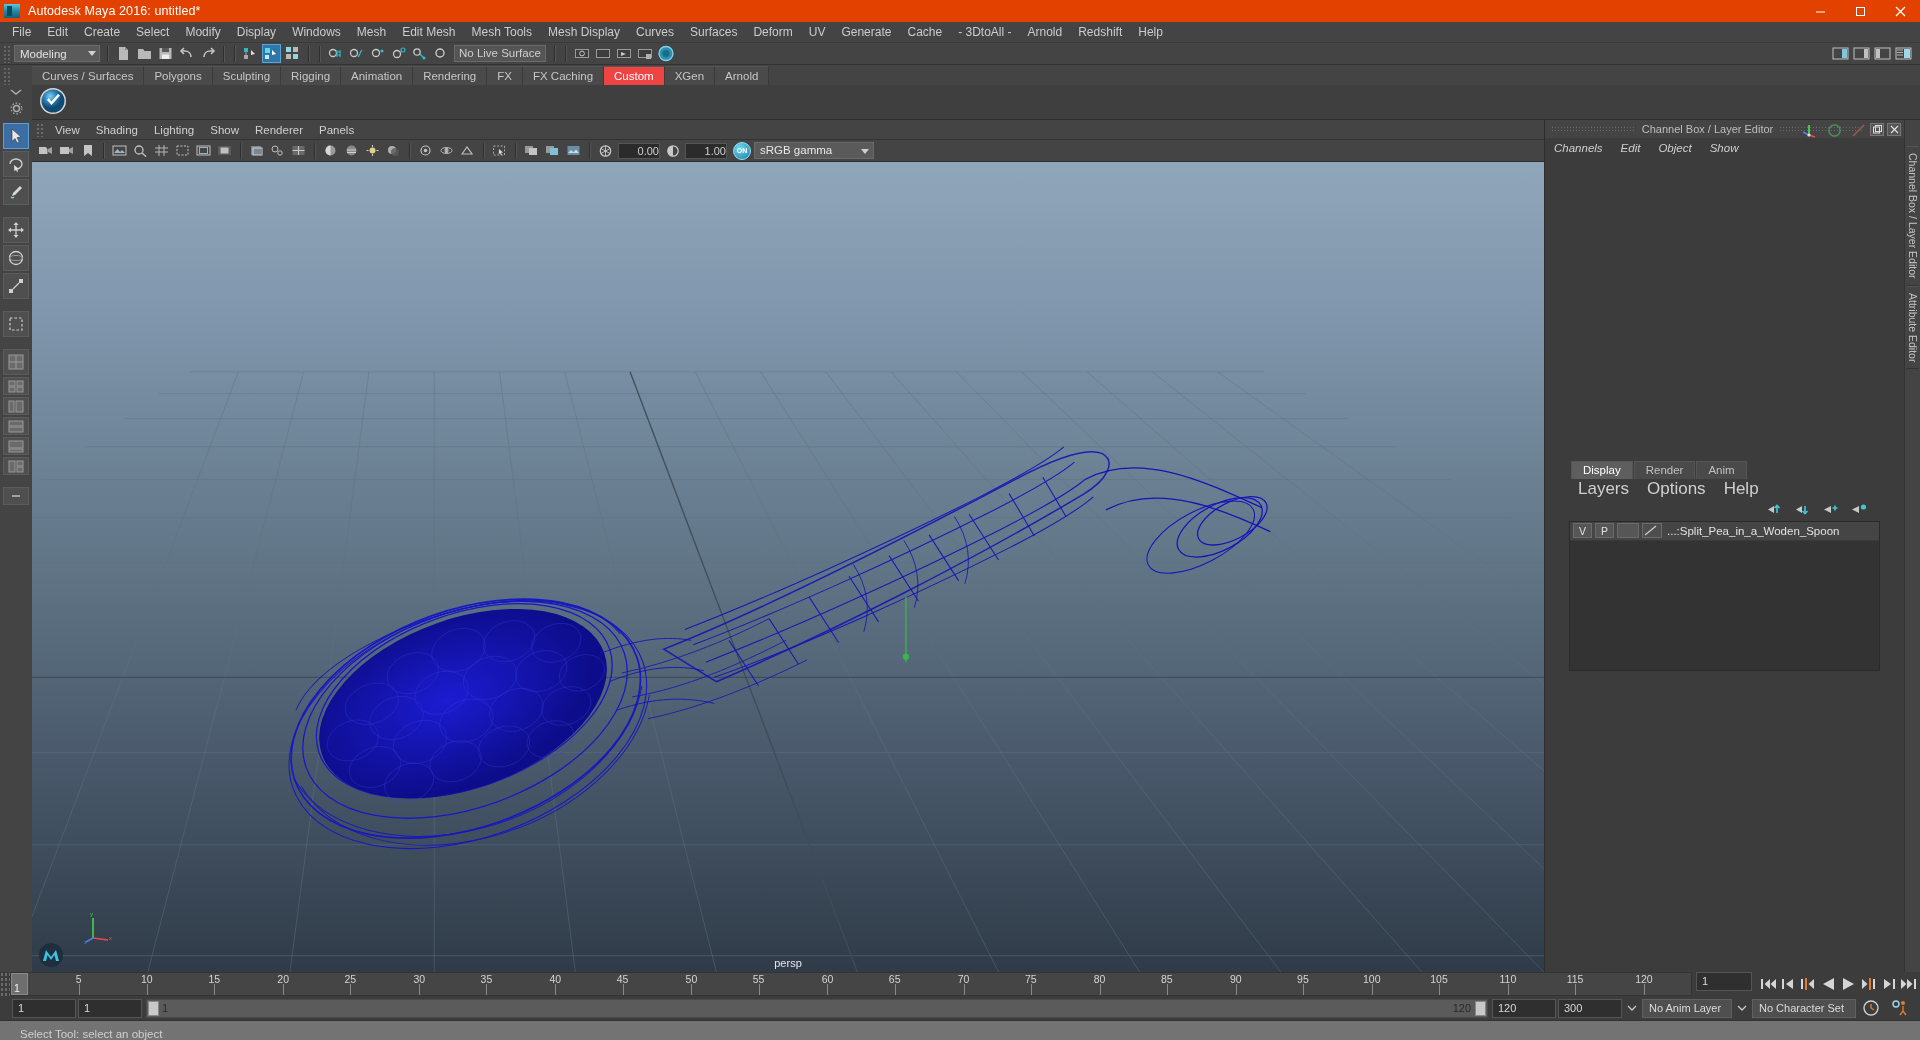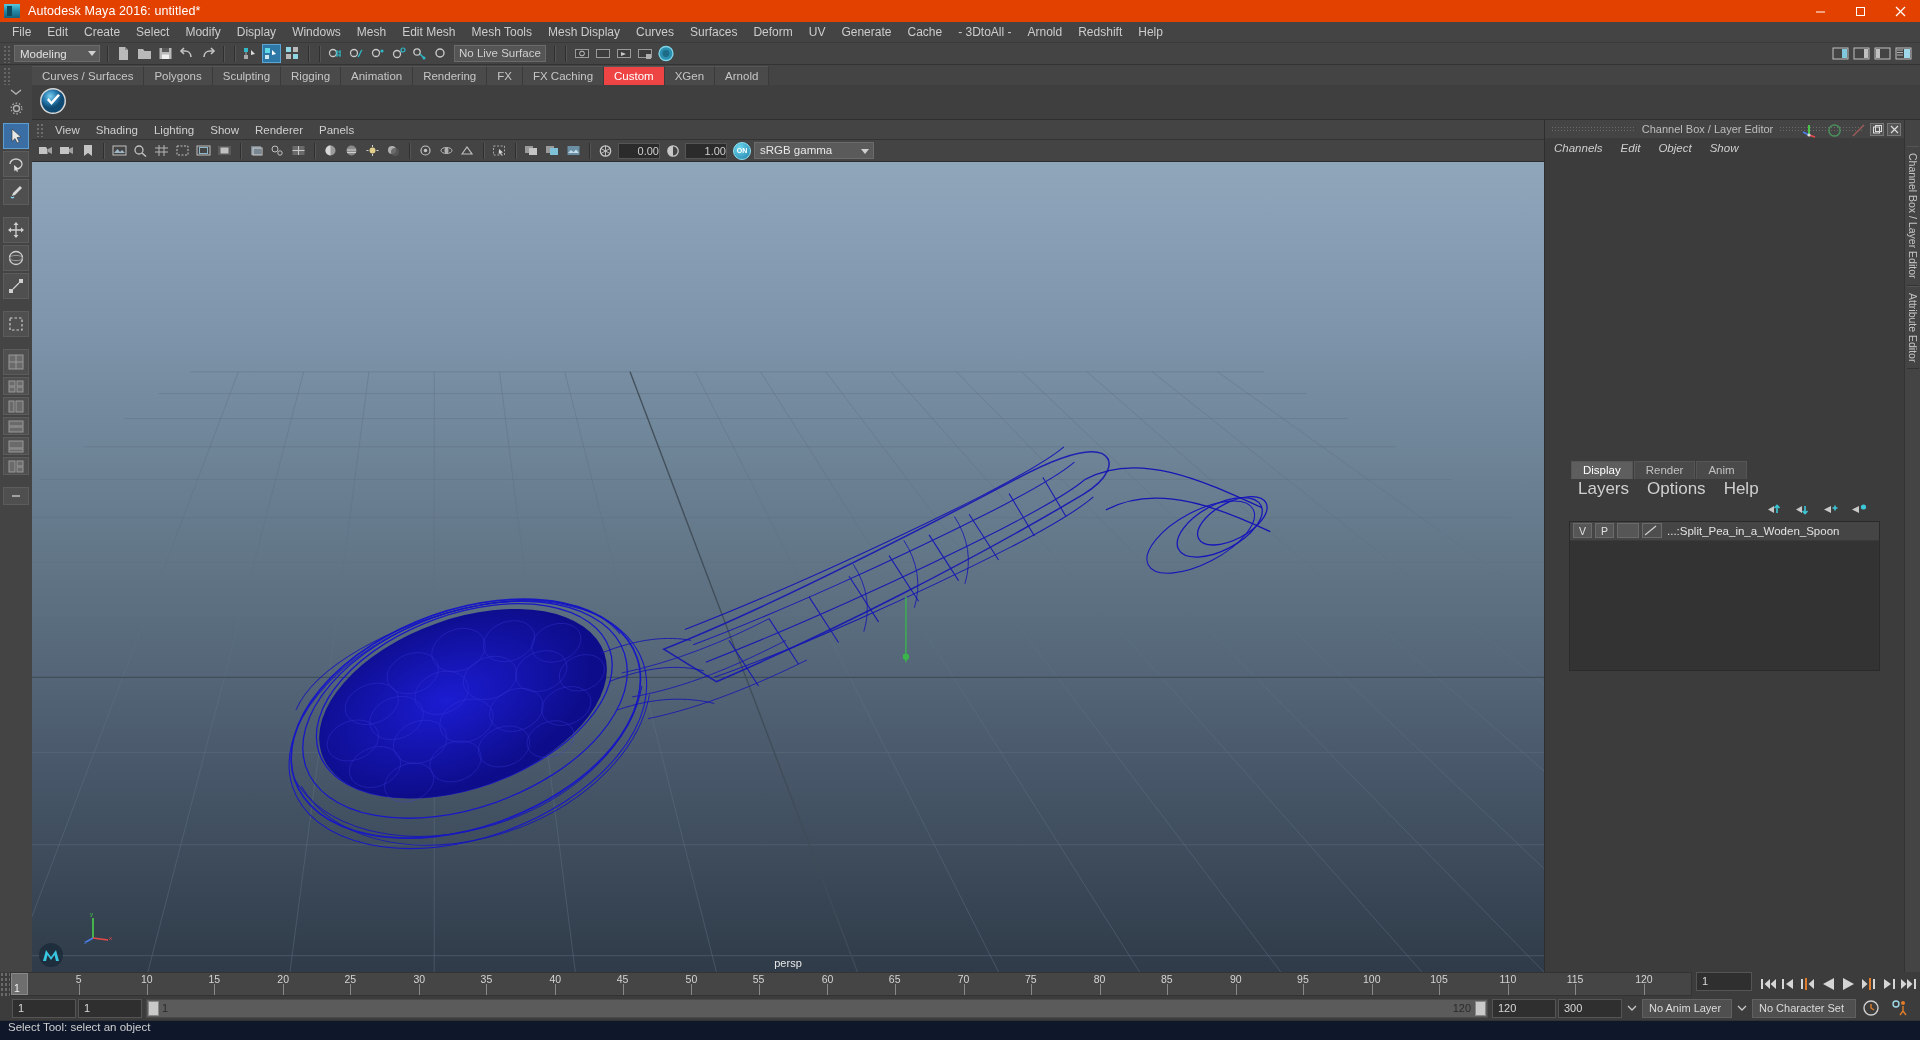--- a/index.html
+++ b/index.html
@@ -174,22 +174,22 @@
   .rs-handle { position:absolute; top:1px; width:11px; height:15px; background:#c9c9c9; border:1px solid #888;}
   .rs-lbl { position:absolute; font-size:11px; color:#2a2a2a; top:2px; }
   .drop { width:90px; height:19px; background:#4f4f4f; border:1px solid #606060; position:relative;
      font-size:11px; color:#dcdcdc; line-height:17px; padding-left:6px; }
 
   
   .melbar { height:26px; background:#3c3c3c; display:flex; align-items:center; flex:0 0 26px; gap:4px; }
   .mel-label { width:46px; font-size:12px; color:#d0d0d0; padding-left:20px; }
   .mel-input { width:620px; height:19px; background:#2c2c2c; border:1px solid #4e4e4e; }
   .mel-out { flex:1 1 auto; height:19px; background:#454545; border:1px solid #4e4e4e; margin-right:26px;}
-  .statusbar { height:20px; background:#0f172a; display:flex; align-items:flex-start; flex:0 0 20px;
-     font-size:11.5px; color:#cfcfcf; padding-left:8px; border-top:1px solid #333; }
+  .statusbar { height:20px; background:#737373; display:flex; align-items:flex-end; flex:0 0 20px;
+     font-size:11.5px; color:#cfcfcf; padding-left:20px; border-top:1px solid #333; }
 </style>
 </head>
 <body>
 
 <div class="app">
 
   <div class="titlebar">
     <div class="title-icon">
         <div class="tb"></div>
       </div>

